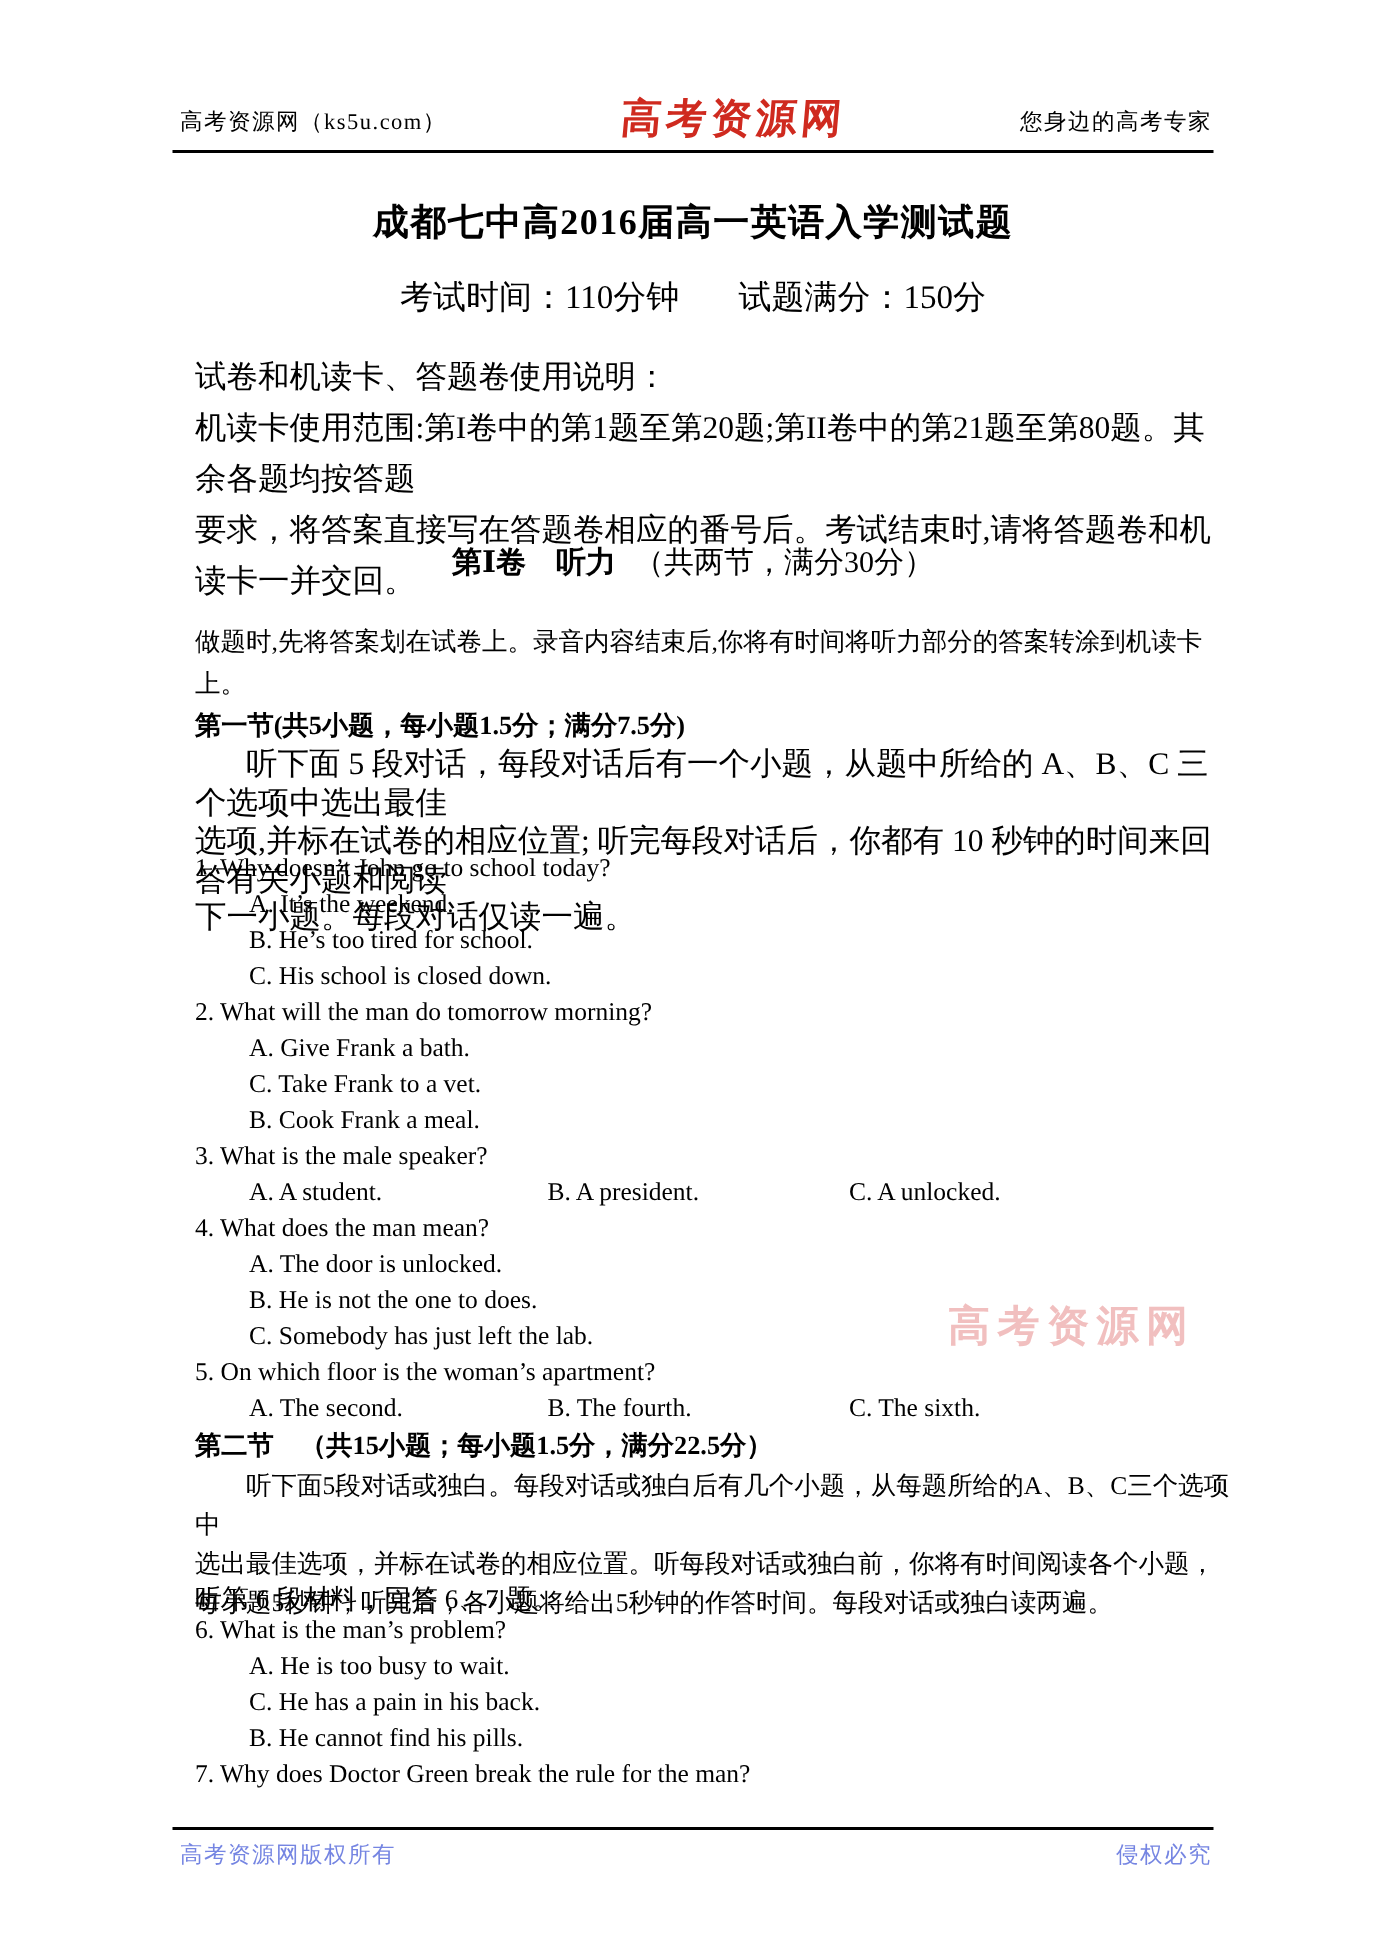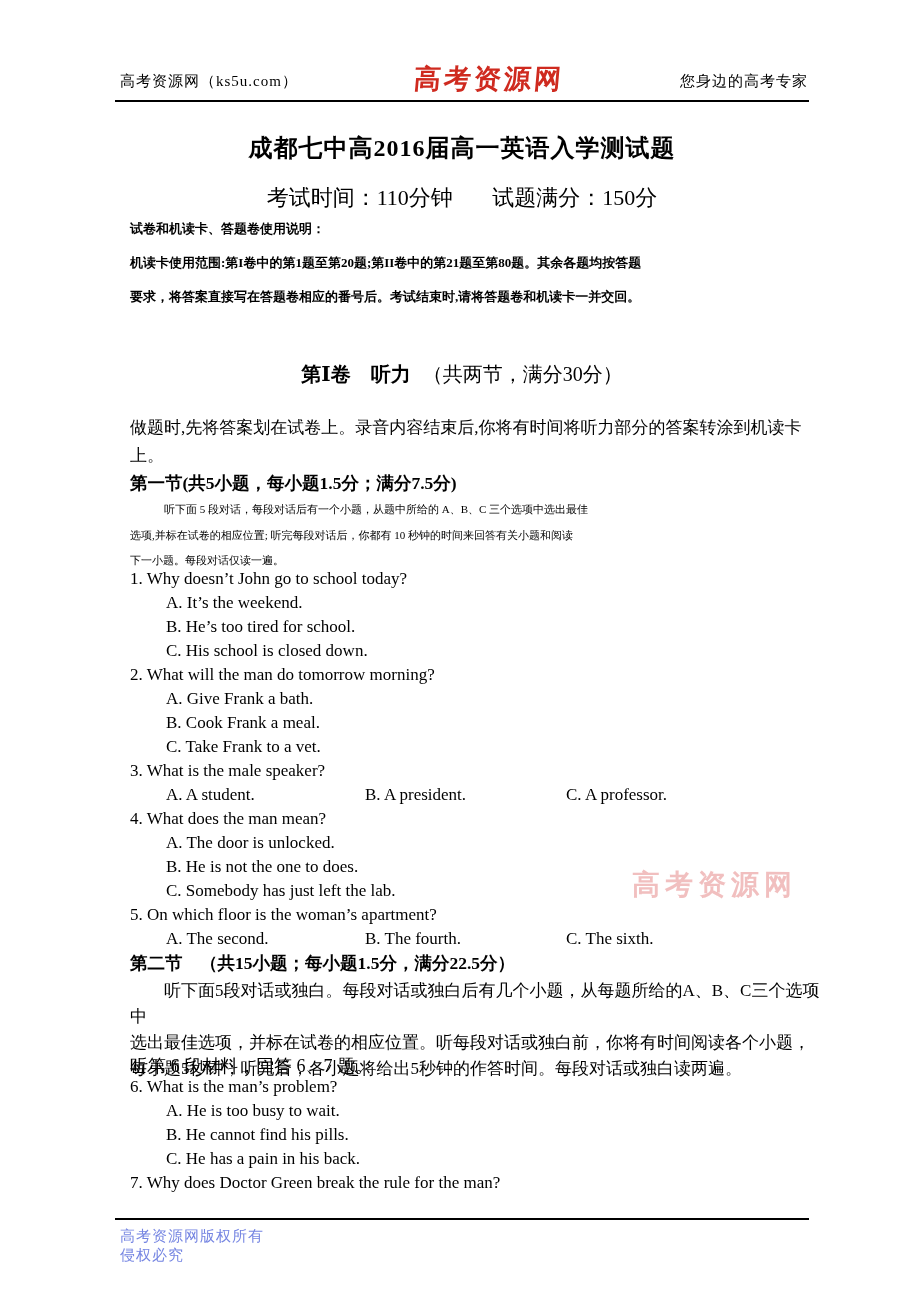--- a/index.html
+++ b/index.html
@@ -21,31 +21,31 @@
     position:relative; top:2px;
   }
   .header-rule { position:absolute; top:84px; left:113px; width:694px; border-top:2px solid #000; }
 
   
   .title { position:absolute; top:116px; left:0; width:920px; text-align:center; font-size:24px; font-weight:bold; letter-spacing:1px; }
   .subtitle { position:absolute; top:167px; left:0; width:920px; text-align:center; font-size:22px; }
   .subtitle .meta-score { margin-left:34px; }
 
   
-  .usage { position:absolute; top:196px; left:128px; width:684px; font-weight:bold; font-size:13px; line-height:34px; }
+  .usage { position:absolute; top:218px; left:128px; width:684px; font-weight:normal; font-size:21px; line-height:34px; }
 
   
   .part1-heading { position:absolute; top:345px; left:0; width:920px; text-align:center; font-size:20px; }
   .ph-main { font-weight:bold; margin-right:12px; }
 
   
   .intro { position:absolute; top:398px; left:128px; width:688px; font-size:17px; line-height:28px; }
   .sec-heading { position:absolute; left:128px; font-weight:bold; font-size:17.5px; }
   .sec1-heading { top:455px; }
-  .sec1-instr { position:absolute; top:481px; left:128px; width:688px; font-size:11px; line-height:25.5px; }
+  .sec1-instr { position:absolute; top:481px; left:128px; width:688px; font-size:21px; line-height:25.5px; }
   .sec2-heading { top:935px; }
   .sec2-instr { position:absolute; top:962px; left:128px; width:692px; font-size:17px; line-height:26px; }
   .material-note { position:absolute; top:1038px; left:128px; font-size:18px; }
   .indent { text-indent:34px; }
 
   
   .q-block { position:absolute; left:128px; width:688px; font-size:17px; line-height:24px; }
   .q-block1 { top:551px; }
   .q-block2 { top:1059px; }
   .opt { padding-left:36px; }
@@ -58,21 +58,21 @@
   .watermark {
     position:absolute; top:852px; left:630px; font-size:28px; font-weight:bold;
     color:#f0b9b9; letter-spacing:5px; opacity:.9; line-height:1.2;
   }
 
   
   .footer-rule { position:absolute; top:1202px; left:113px; width:694px; border-top:2px solid #000; }
   .footer-row {
     position:absolute; top:1211px; left:118px; width:688px;
     display:flex; justify-content:space-between;
-    font-size:15px; color:#7585e2; letter-spacing:1px;flex-direction:column;
+    font-size:15px; color:#7585e2; letter-spacing:1px;
   }
 </style>
 </head>
 <body>
 
 <div class="page">
 
   <div class="header-row">
     <span class="header-side">高考资源网（ks5u.com）</span>
     <span class="logo">高考资源网</span>
@@ -110,28 +110,28 @@
 
   <div class="q-block q-block1">
 
     <div>1. Why doesn’t John go to school today?</div>
     <div class="opt">A. It’s the weekend.</div>
     <div class="opt">B. He’s too tired for school.</div>
     <div class="opt">C. His school is closed down.</div>
 
     <div>2. What will the man do tomorrow morning?</div>
     <div class="opt">A. Give Frank a bath.</div>
+    <div class="opt">C. Take Frank to a vet.</div>
     <div class="opt">B. Cook Frank a meal.</div>
-    <div class="opt">C. Take Frank to a vet.</div>
 
     <div>3. What is the male speaker?</div>
     <div class="opt-row">
       <span class="o1">A. A student.</span>
       <span class="o2">B. A president.</span>
-      <span class="o3">C. A professor.</span>
+      <span class="o3">C. A unlocked.</span>
     </div>
 
     <div>4. What does the man mean?</div>
     <div class="opt">A. The door is unlocked.</div>
     <div class="opt">B. He is not the one to does.</div>
     <div class="opt">C. Somebody has just left the lab.</div>
 
     <div>5. On which floor is the woman’s apartment?</div>
     <div class="opt-row">
       <span class="o1">A. The second.</span>
@@ -147,22 +147,22 @@
     <div class="indent">听下面5段对话或独白。每段对话或独白后有几个小题，从每题所给的A、B、C三个选项中</div>
     <div>选出最佳选项，并标在试卷的相应位置。听每段对话或独白前，你将有时间阅读各个小题，</div>
     <div>每小题5秒钟；听完后，各小题将给出5秒钟的作答时间。每段对话或独白读两遍。</div>
   </div>
   <div class="material-note">听第 6 段材料，回答 6、7 题。</div>
 
   <div class="q-block q-block2">
 
     <div>6. What is the man’s problem?</div>
     <div class="opt">A. He is too busy to wait.</div>
+    <div class="opt">C. He has a pain in his back.</div>
     <div class="opt">B. He cannot find his pills.</div>
-    <div class="opt">C. He has a pain in his back.</div>
 
     <div>7. Why does Doctor Green break the rule for the man?</div>
   </div>
 
   <div class="footer-rule"></div>
   <div class="footer-row">
     <span>高考资源网版权所有</span>
     <span>侵权必究</span>
   </div>
 

